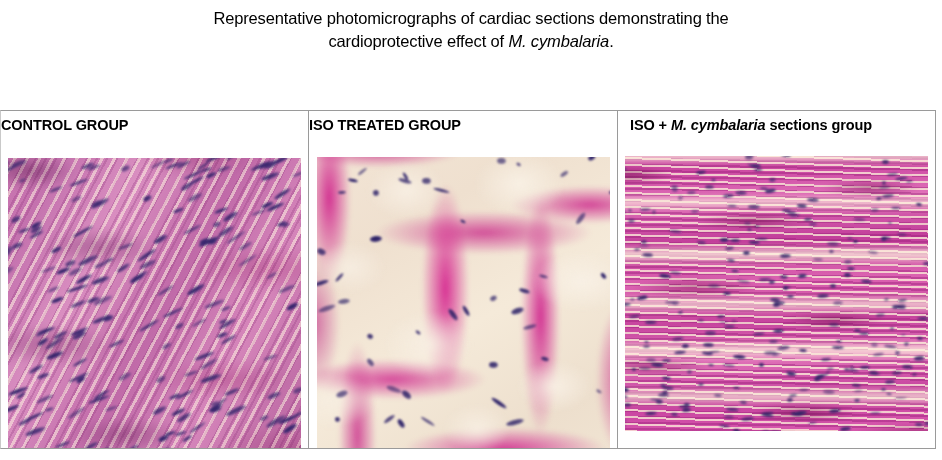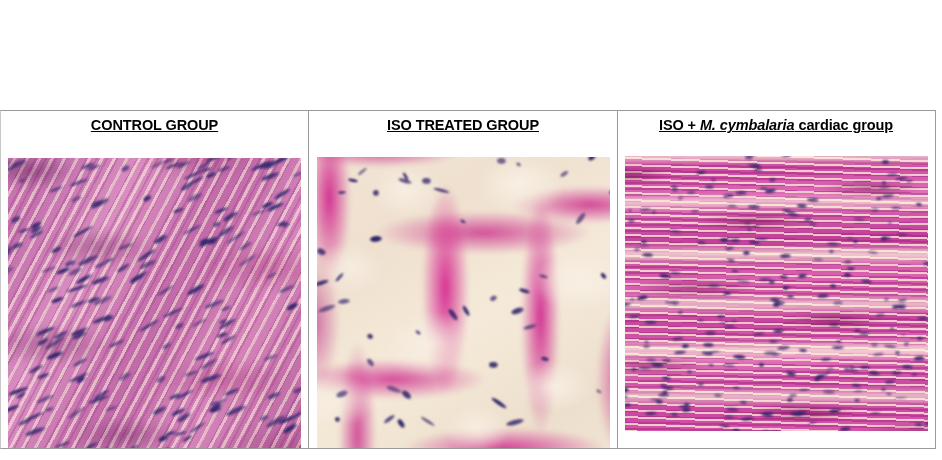--- a/index.html
+++ b/index.html
@@ -62,26 +62,25 @@
     background: #ffffff;
   }
   .col-1 { width: 308px; border-right: 1.5px solid #9a9a9a; }
   .col-2 { width: 309px; border-right: 1.5px solid #9a9a9a; }
   .col-3 { width: 316px; }
 
   .col-head {
     font-size: 14.5px;
     font-weight: bold;
     color: #000000;
-    text-align: center;
+    text-align: left;
     line-height: 19px;
     padding-top: 5px;
     width: 100%;
     letter-spacing: -0.1px;
-    text-decoration: underline;
   }
   .col-3 .col-head { padding-left: 12px; padding-right: 12px; }
 
   .micro-wrap {
     position: relative;
     overflow: hidden;
     background: #efe5dd;
   }
   .m1 { width: 293px; height: 294px; margin-top: 23px; }
   .m2 { width: 293px; height: 293px; margin-top: 22px; }
@@ -208,20 +207,24 @@
   .blur-soft { filter: blur(1.1px); }
   .blur-mid  { filter: blur(2.2px); }
   .blur-big  { filter: blur(3.4px); }
 </style>
 </head>
 <body>
 
 <div id="page">
 
   <div class="caption">
+    <div class="caption-sub">
+      <span>Representative photomicrographs of cardiac sections demonstrating the</span><br>
+      <span>cardioprotective effect of </span><span class="ital">M. cymbalaria</span><span>.</span>
+    </div>
   </div>
 
   <div class="fig-table">
 
     <div class="col col-1">
       <div class="col-head">
         <span>CONTROL GROUP</span>
       </div>
       <div class="micro-wrap m1">
         <div class="micro-layer p1-base"></div>
@@ -451,21 +454,21 @@
             <div class="dot2" style="width: 17.2px; height: 3.1px; left: 41.56%; top: 17.46%; transform: rotate(14.6deg); opacity: 0.84;"></div>
             <div class="dot2" style="width: 14.8px; height: 3.8px; left: 7.59%; top: 43.95%; transform: rotate(-17.1deg); opacity: 0.9;"></div>
             <div class="dot2" style="width: 13.9px; height: 4.3px; left: 66.96%; top: 56.47%; transform: rotate(-15.5deg); opacity: 0.63;"></div>
             <div class="dot2" style="width: 7.6px; height: 3.7px; left: 72.17%; top: 65.65%; transform: rotate(16.3deg); opacity: 0.84;"></div>
           </div>
       </div>
     </div>
 
     <div class="col col-3">
       <div class="col-head">
-        <span>ISO + </span><span class="ital">M. cymbalaria</span><span> cardiac group</span>
+        <span>ISO + </span><span class="ital">M. cymbalaria</span><span> sections group</span>
       </div>
       <div class="micro-wrap m3">
         <div class="micro-layer p3-base"></div>
         <div class="micro-layer p3-bands blur-mid"></div>
         <div class="micro-layer p3-mott blur-mid"></div>
         <div class="micro-layer blur-soft" id="nuc-3">
             <div class="dot3" style="width: 8px; height: 4.3px; left: 41.49%; top: 8.19%; transform: rotate(-0.3deg); opacity: 0.49;"></div>
             <div class="dot3" style="width: 11px; height: 4px; left: 49.26%; top: 60.88%; transform: rotate(-2.2deg); opacity: 0.88;"></div>
             <div class="dot3" style="width: 6.1px; height: 2.7px; left: 7.18%; top: 78.38%; transform: rotate(3.9deg); opacity: 0.93;"></div>
             <div class="dot3" style="width: 6.6px; height: 3.3px; left: 41.18%; top: 28.32%; transform: rotate(5.6deg); opacity: 0.47;"></div>

